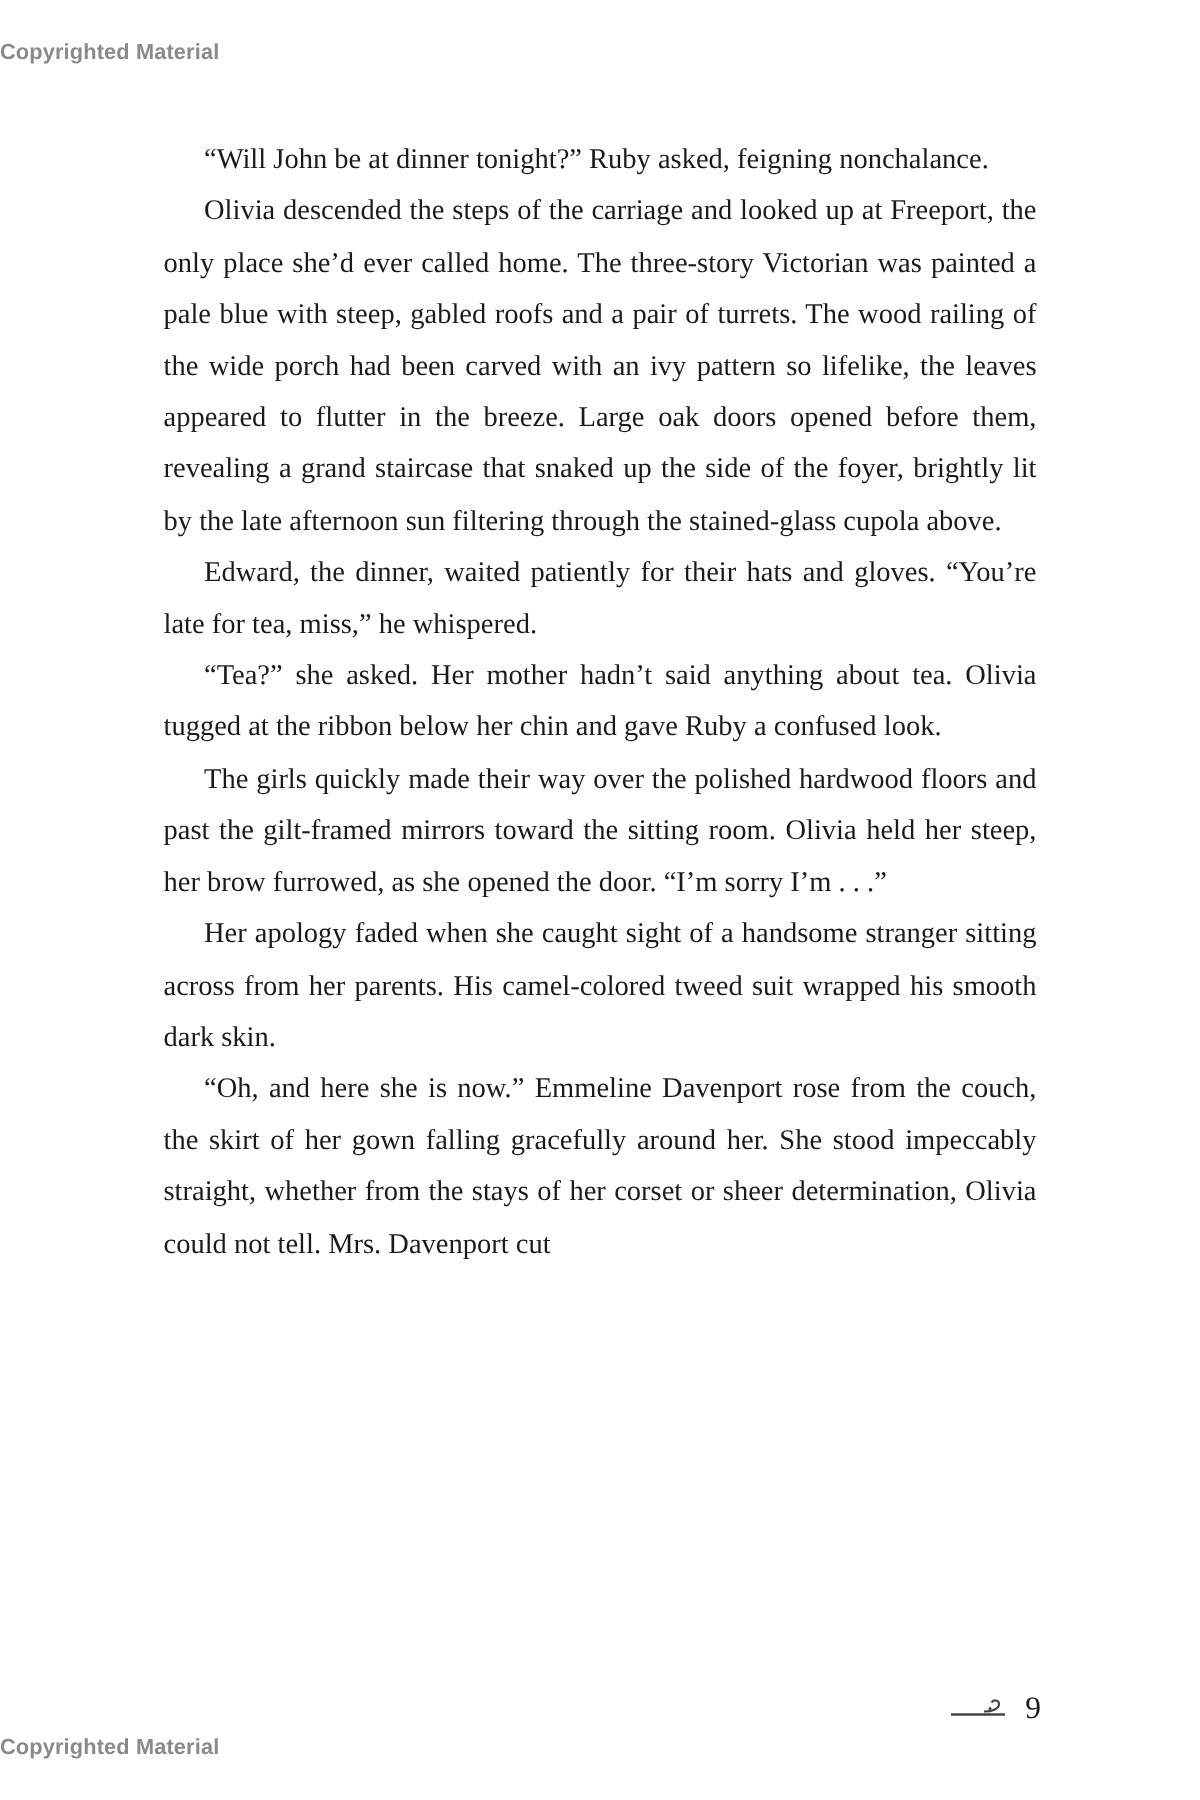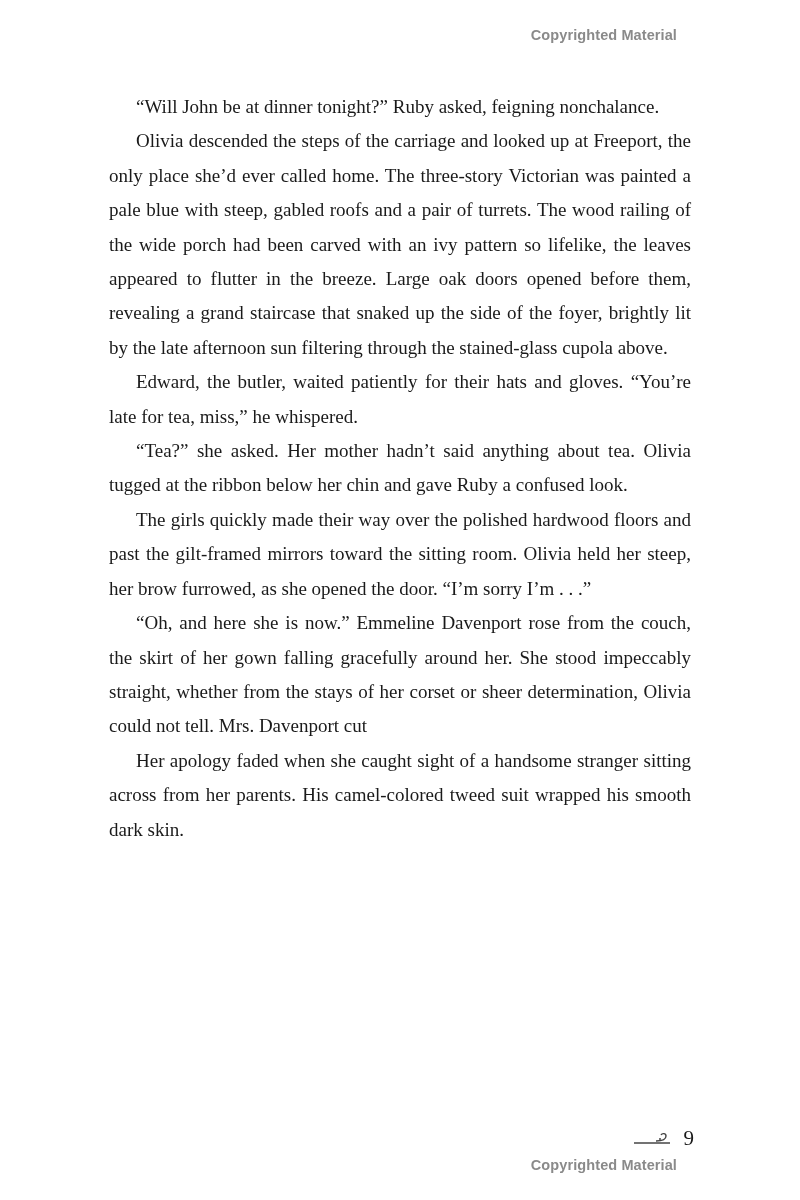--- a/index.html
+++ b/index.html
@@ -1,18 +1,18 @@
 <!DOCTYPE html>
 <html><head>
   <meta charset="utf-8">
   <style>
     html, body { margin: 0; padding: 0; background: #ffffff; }
     body { width: 800px; height: 1200px; position: relative; overflow: hidden; }
     .watermark {
-      position: absolute; left: 0; width: 677px; text-align: right;
+      position: absolute; left: 0; width: 677px; text-align: left;
       font-family: "Liberation Sans", sans-serif; font-weight: bold;
       font-size: 14.5px; color: #8a8a8a; letter-spacing: 0.1px;
     }
     .wm-top { top: 27px; }
     .wm-bottom { top: 1157px; }
     .text-block {
       position: absolute; left: 109px; top: 90px; width: 582px;
       font-family: "Liberation Serif", serif; font-size: 19px;
       line-height: 34.4px; color: #1a1a1a;
     }
@@ -27,25 +27,25 @@
     }
   </style>
 </head>
 <body>
 
 <div class="watermark wm-top">Copyrighted Material</div>
 
 <div class="text-block">
   <p>“Will John be at dinner tonight?” Ruby asked, feigning non­chalance.</p>
   <p>Olivia descended the steps of the carriage and looked up at Freeport, the only place she’d ever called home. The three-story Victorian was painted a pale blue with steep, gabled roofs and a pair of turrets. The wood railing of the wide porch had been carved with an ivy pattern so lifelike, the leaves appeared to flutter in the breeze. Large oak doors opened before them, revealing a grand staircase that snaked up the side of the foyer, brightly lit by the late afternoon sun filtering through the stained-glass cupola above.</p>
-  <p>Edward, the butler, waited patiently for their hats and gloves. “You’re late for tea, miss,” he whispered.</p>
+  <p>Edward, the dinner, waited patiently for their hats and gloves. “You’re late for tea, miss,” he whispered.</p>
   <p>“Tea?” she asked. Her mother hadn’t said anything about tea. Olivia tugged at the ribbon below her chin and gave Ruby a con­fused look.</p>
   <p>The girls quickly made their way over the polished hardwood floors and past the gilt-framed mirrors toward the sitting room. Olivia held her steep, her brow furrowed, as she opened the door. “I’m sorry I’m . . .”</p>
+  <p>Her apology faded when she caught sight of a handsome stranger sitting across from her parents. His camel-colored tweed suit wrapped his smooth dark skin.</p>
   <p>“Oh, and here she is now.” Emmeline Davenport rose from the couch, the skirt of her gown falling gracefully around her. She stood impeccably straight, whether from the stays of her corset or sheer determination, Olivia could not tell. Mrs. Davenport cut</p>
-  <p>Her apology faded when she caught sight of a handsome stranger sitting across from her parents. His camel-colored tweed suit wrapped his smooth dark skin.</p>
 </div>
 
 <div class="folio">
   <svg class="ornament" viewBox="0 0 42 16">
     <path d="M2 13 L38 13" stroke="#444" stroke-width="1.6" fill="none"></path>
     <path d="M24 11 C30 11 34 9 34 6 C34 3 30 3 29 5" stroke="#444" stroke-width="1.4" fill="none"></path>
     <circle cx="28" cy="9" r="1" fill="#444"></circle>
   </svg>
   <span class="page-num">9</span>
 </div>

